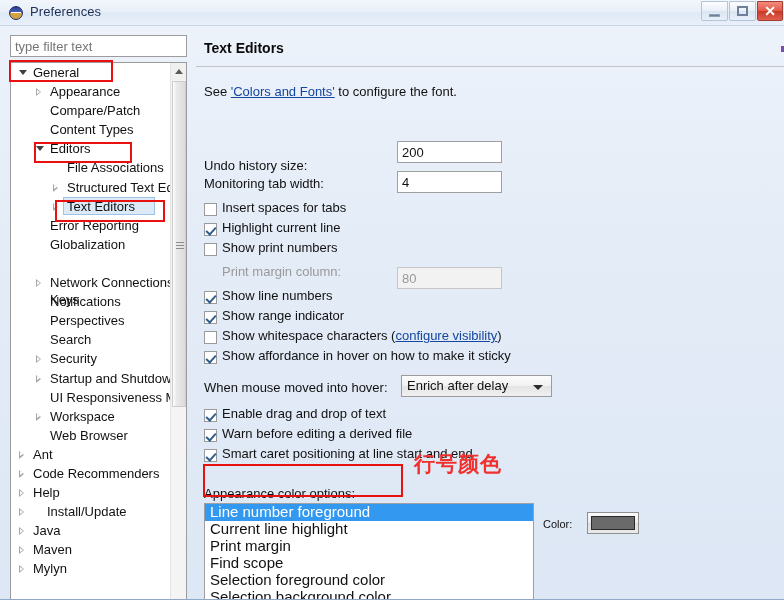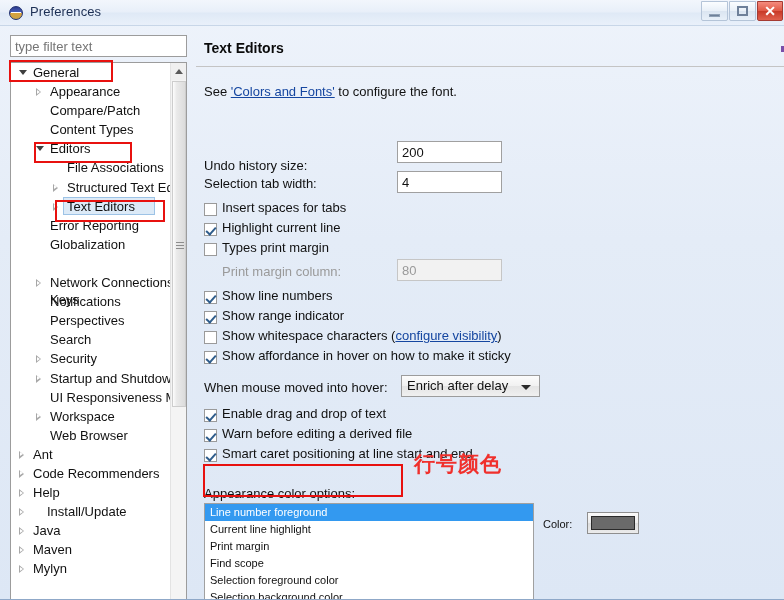--- a/index.html
+++ b/index.html
@@ -164,21 +164,21 @@
   .link { color: #1546a0; text-decoration: underline; cursor: pointer; }
 
   .field-label { position: absolute; font-size: 13px; color: #111111; }
   .field-label.disabled { color: #9a9a9a; }
   .text-field {
     position: absolute; height: 22px; background: #ffffff;
     border: 1px solid #a0a0a0; font-size: 13px; color: #111;
     padding: 0 4px; line-height: 20px;
     font-family: "Liberation Sans", sans-serif; outline: none;
   }
-  .text-field.disabled { background: #f2f2f2; border-color: #c6c6c6; color: #9a9a9a; }
+  .text-field.disabled { background: #f2f2f2; border-color: #c6c6c6; color: #9a9a9a; margin-top: 8px; }
 
   .check-row { position: absolute; left: 0; height: 20px; font-size: 13px; color: #111; white-space: nowrap; }
   .cb {
     position: absolute; left: 0; top: 3px; width: 13px; height: 13px;
     background: #ffffff; border: 1px solid #9a9a9a;
   }
   .cb.checked::after {
     content: ""; position: absolute; left: 3px; top: 1px;
     width: 4px; height: 8px;
     border: solid #2f5d8c; border-width: 0 2px 2px 0;
@@ -197,21 +197,21 @@
     border-top: 5px solid #2a2a2a;
   }
 
   
   #list-box {
     position: absolute; background: #ffffff; border: 1px solid #a0a0a0;
     overflow: hidden;
   }
   .list-item {
     position: relative; height: 17px; line-height: 16px;
-    font-size: 11px; color: #111; padding-left: 5px; white-space: nowrap;
+    font-size: 15px; color: #111; padding-left: 5px; white-space: nowrap;
   }
   .list-item.selected { background: #3399f0; color: #ffffff; }
 
   #color-label { position: absolute; font-size: 11px; color: #111; }
   #color-button {
     position: absolute; width: 52px; height: 22px;
     background: linear-gradient(to bottom,#fbfbfb 0%,#ececec 50%,#dedede 51%,#ebebeb 100%);
     border: 1px solid #8f8f8f;
     padding: 3px;
   }
@@ -379,36 +379,36 @@
 
     <div id="form">
 
       <div class="hint-line" style="top:12px;">
         <span>See </span><span class="link">'Colors and Fonts'</span><span> to configure the font.</span>
       </div>
 
       <div class="field-label" style="left:0px; top:74px;margin-top:12px;">Undo history size:</div>
       <input class="text-field" style="left: 193px; top: 69px; width: 105px;" type="text" value="200">
 
-      <div class="field-label" style="left:0px; top:104px;">Selection tab width:</div>
+      <div class="field-label" style="left:0px; top:104px;">Monitoring tab width:</div>
       <input class="text-field" style="left: 193px; top: 99px; width: 105px;" type="text" value="4">
 
       <div class="check-row" style="top:128px;">
         <span class="cb"></span>
         <span class="cb-label">Insert spaces for tabs</span>
       </div>
 
       <div class="check-row" style="top:148px;">
         <span class="cb checked"></span>
         <span class="cb-label">Highlight current line</span>
       </div>
 
       <div class="check-row" style="top:168px;">
         <span class="cb"></span>
-        <span class="cb-label">Types print margin</span>
+        <span class="cb-label">Show print numbers</span>
       </div>
 
       <div class="field-label disabled" style="left:18px; top:192px;">Print margin column:</div>
       <input class="text-field disabled" style="left: 193px; top: 187px; width: 105px;" type="text" disabled="" value="80">
 
       <div class="check-row" style="top:216px;">
         <span class="cb checked"></span>
         <span class="cb-label">Show line numbers</span>
       </div>
 
@@ -423,21 +423,21 @@
           <span>Show whitespace characters</span><span>&nbsp;(</span><span class="link">configure visibility</span><span>)</span>
         </span>
       </div>
 
       <div class="check-row" style="top:276px;">
         <span class="cb checked"></span>
         <span class="cb-label">Show affordance in hover on how to make it sticky</span>
       </div>
 
       <div class="field-label" style="left:0px; top:308px;">When mouse moved into hover:</div>
-      <div id="combo" style="left:197px; top:303px; width:139px;text-align:right;">
+      <div id="combo" style="left:197px; top:303px; width:151px;text-align:right;">
         <span id="combo-text">Enrich after delay</span>
         <span id="combo-caret"></span>
       </div>
 
       <div class="check-row" style="top:334px;">
         <span class="cb checked"></span>
         <span class="cb-label">Enable drag and drop of text</span>
       </div>
 
       <div class="check-row" style="top:354px;">

